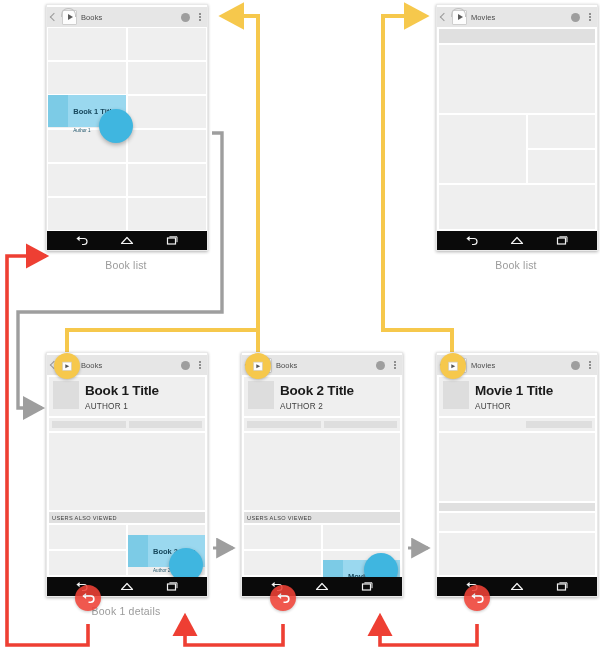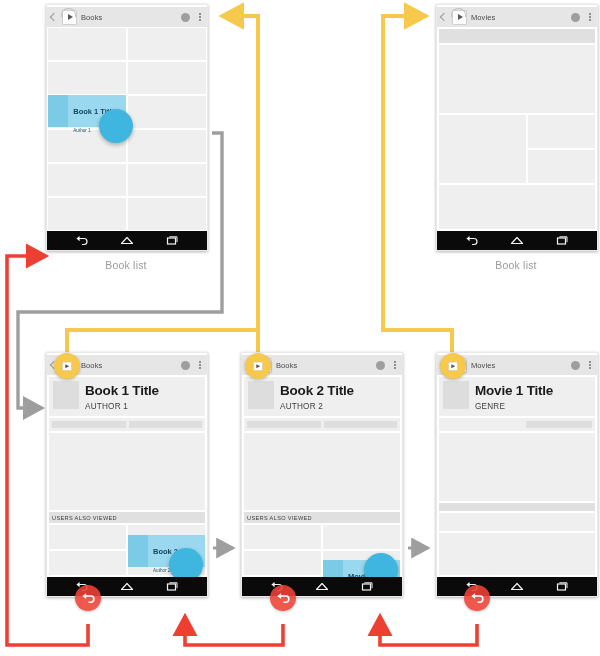--- a/index.html
+++ b/index.html
@@ -329,20 +329,21 @@
         </svg>
         <svg class="nav-ico" width="14" height="11" viewBox="0 0 14 11">
           <path d="M1.5,8.5 L7,2.5 L12.5,8.5 Z" fill="none" stroke="#fff" stroke-width="1.2" stroke-linejoin="round"></path>
         </svg>
         <svg class="nav-ico" width="14" height="11" viewBox="0 0 14 11">
           <rect x="2.5" y="3" width="8" height="6" fill="none" stroke="#fff" stroke-width="1.2"></rect>
           <path d="M4.4,1.8 h7.6 v5.4" fill="none" stroke="#fff" stroke-width="1"></path>
         </svg>
       </div>
     </div>
+    <div class="caption">Book 1 details</div>
   </div>
 
   <div class="phone" style="left:241px;top:352px;">
     <div class="device">
       <div class="statusbar"></div>
       <div class="appbar">
         <span class="back-chevron"></span>
         <span class="appicon">
             <span class="hoop"></span>
             <span class="tri"></span>
@@ -420,21 +421,21 @@
             <i></i>
             <i></i>
           </span>
       </div>
       <div class="screen detail">
         <div class="dwrap">
           <div class="dhead">
             <span class="dcover"></span>
             <span>
               <span class="dtitle">Movie 1 Title</span>
-              <div class="dsub">GENRE</div>
+              <div class="dsub">AUTHOR</div>
             </span>
           </div>
           <div class="dchips right-only">
             <span></span>
           </div>
           <div class="dbody" style="flex:0 0 68px;"></div>
           <div class="dstrip"></div>
           <div class="drow" style="flex:0 0 18px;"></div>
           <div class="drow" style="flex:1 1 auto;"></div>
         </div>

